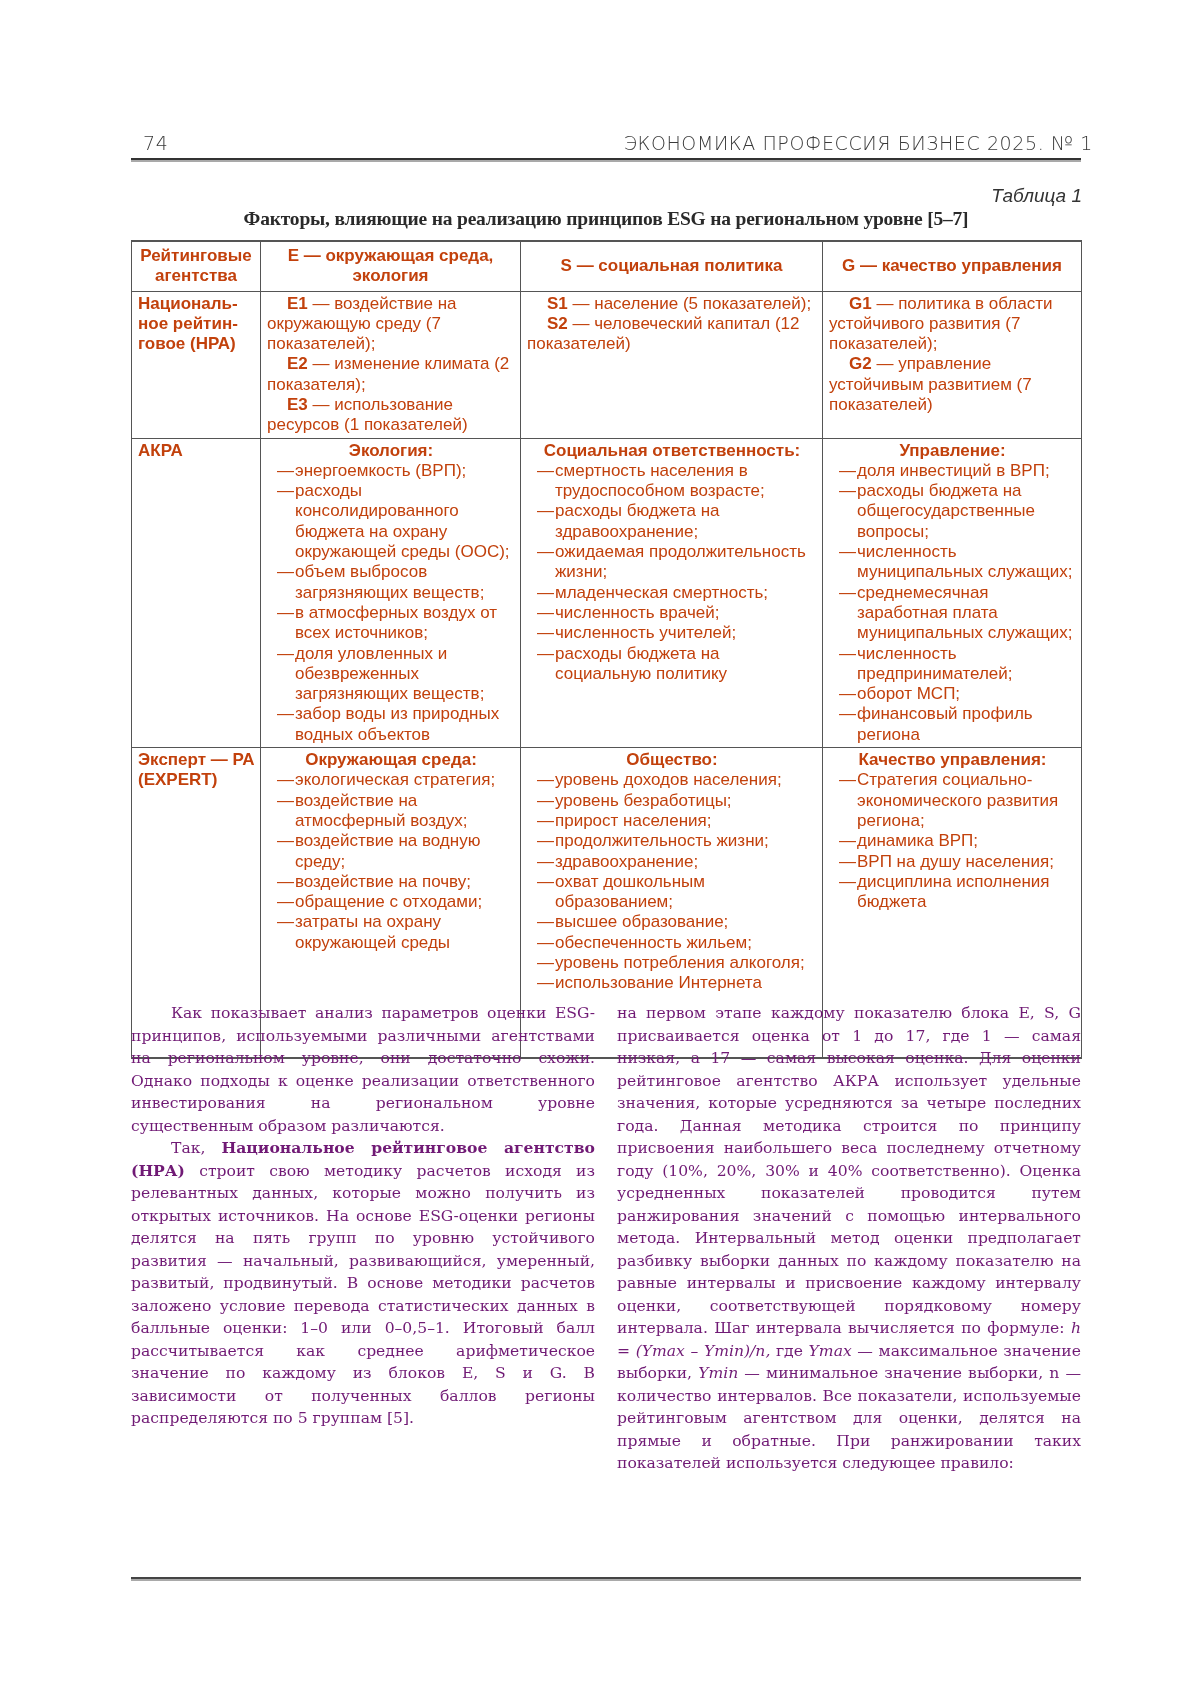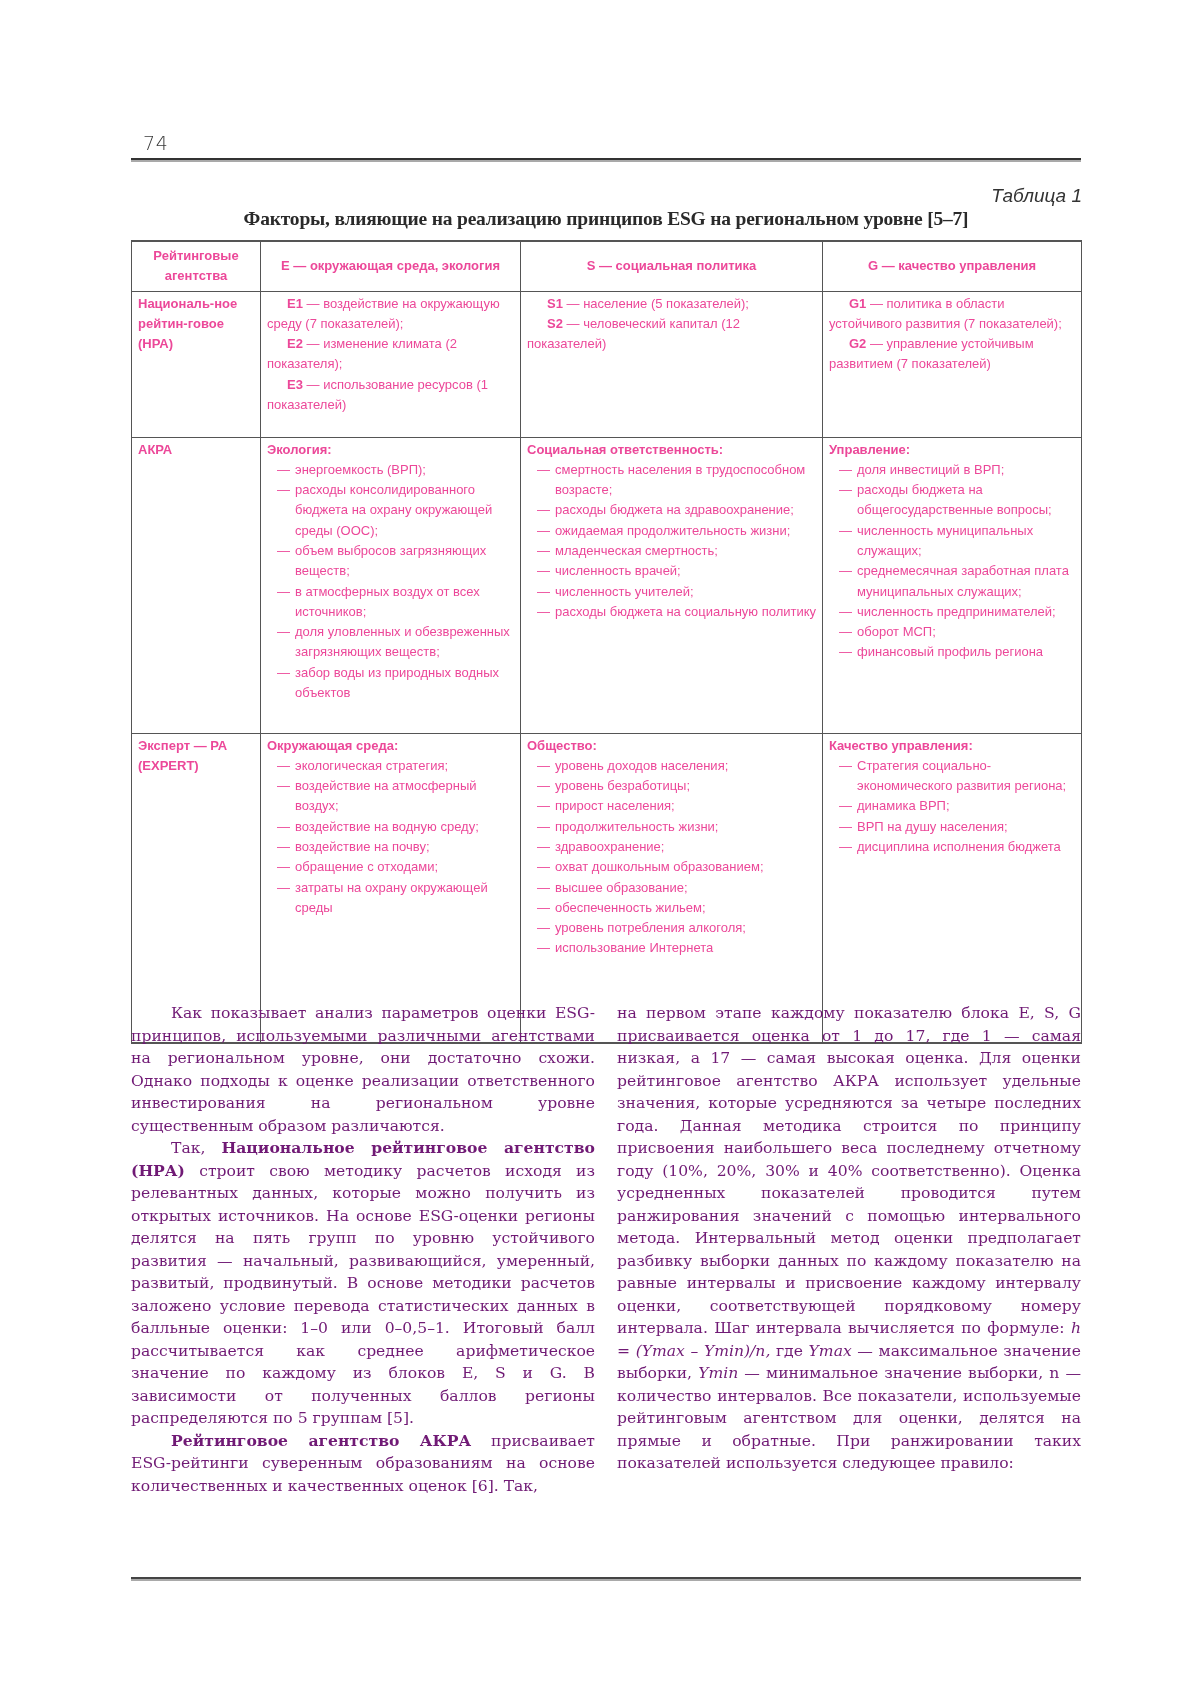--- a/index.html
+++ b/index.html
@@ -23,36 +23,36 @@
     }
     .table-title {
       position: absolute; left: 131px; top: 208px; width: 950px; text-align: center;
       font-family: "Liberation Serif", serif; font-weight: bold; font-size: 19.5px; color: #2a2a2a;
       letter-spacing: -0.2px;
     }
 
     table.esg {
       position: absolute; left: 131px; top: 240px; width: 950px;
       border-collapse: collapse; table-layout: fixed;
-      font-family: "Liberation Sans", sans-serif; font-size: 13px; line-height: 20.3px; color: #ec4899;
+      font-family: "Liberation Sans", sans-serif; font-size: 17px; line-height: 20.3px; color: #c2410c;
       border-top: 2px solid #555; border-bottom: 2px solid #555;
     }
     table.esg col.c0 { width: 129px; }
     table.esg col.c1 { width: 260px; }
     table.esg col.c2 { width: 302px; }
     table.esg col.c3 { width: 259px; }
     table.esg th, table.esg td {
       border: 1px solid #555; vertical-align: top; padding: 2px 5px 2px 6px; text-align: left;
     }
     table.esg th {
       font-weight: bold; text-align: center; vertical-align: middle; height: 50px; padding: 2px 4px;
     }
     table.esg td.agency { font-weight: bold; }
     .code { font-weight: bold; margin-left: 20px; }
-    .grp-title { font-weight: bold; display: block; }
+    .grp-title { font-weight: bold; display: block; text-align: center; }
     ul.dash { list-style: none; }
     ul.dash li { position: relative; padding-left: 28px; }
     ul.dash li::before {
       content: "—"; position: absolute; left: 10px; top: 0;
     }
 
     .columns {
       position: absolute; left: 131px; top: 1002px; width: 950px;
       display: flex; justify-content: space-between;
       font-family: "DejaVu Serif", serif; font-size: 15.6px; line-height: 22.5px; color: #701a75;
@@ -66,20 +66,21 @@
     .foot-rule {
       position: absolute; left: 131px; top: 1577px; width: 950px; height: 4px;
       border-top: 2px solid #444; border-bottom: 2px solid #a9a9a9;
     }
   </style>
 </head>
 <body>
 
 <div class="running-head">
   <span>74</span>
+  <span>ЭКОНОМИКА ПРОФЕССИЯ БИЗНЕС 2025. № 1</span>
 </div>
 <div class="head-rule"></div>
 
 <div class="table-label">Таблица 1</div>
 <div class="table-title">Факторы, влияющие на реализацию принципов ESG на региональном уровне [5–7]</div>
 
 <table class="esg">
   <colgroup>
       <col class="c0">
       <col class="c1">
@@ -189,20 +190,19 @@
         </ul>
       </td>
     </tr>
   </tbody>
 </table>
 
 <div class="columns">
   <div class="col">
     <p class="indent">Как показывает анализ параметров оценки ESG-принципов, используемыми различными агентствами на региональном уровне, они достаточно схожи. Однако подходы к оценке реализации ответственного инвестирования на региональном уровне существенным образом различаются.</p>
     <p class="indent"><span>Так, </span><b>Национальное рейтинговое агентство (НРА)</b><span> строит свою методику расчетов исходя из релевантных данных, которые можно получить из открытых источников. На основе ESG-оценки регионы делятся на пять групп по уровню устойчивого развития — начальный, развивающийся, умеренный, развитый, продвинутый. В основе методики расчетов заложено условие перевода статистических данных в балльные оценки: 1–0 или 0–0,5–1. Итоговый балл рассчитывается как среднее арифметическое значение по каждому из блоков E, S и G. В зависимости от полученных баллов регионы распределяются по 5 группам [5].</span></p>
-    <p class="indent"><b>Рейтинговое агентство АКРА</b><span> присваивает ESG-рейтинги суверенным образованиям на основе количественных и качественных оценок [6]. Так,</span></p>
   </div>
   <div class="col">
     <p><span>на первом этапе каждому показателю блока E, S, G присваивается оценка от 1 до 17, где 1 — самая низкая, а 17 — самая высокая оценка. Для оценки рейтинговое агентство АКРА использует удельные значения, которые усредняются за четыре последних года. Данная методика строится по принципу присвоения наибольшего веса последнему отчетному году (10%, 20%, 30% и 40% соответственно). Оценка усредненных показателей проводится путем ранжирования значений с помощью интервального метода. Интервальный метод оценки предполагает разбивку выборки данных по каждому показателю на равные интервалы и присвоение каждому интервалу оценки, соответствующей порядковому номеру интервала. Шаг интервала вычисляется по формуле: </span><i>h = (Ymax – Ymin)/n,</i><span> где </span><i>Ymax</i><span> — максимальное значение выборки, </span><i>Ymin</i><span> — минимальное значение выборки, n — количество интервалов. Все показатели, используемые рейтинговым агентством для оценки, делятся на прямые и обратные. При ранжировании таких показателей используется следующее правило:</span></p>
   </div>
 </div>
 
 <div class="foot-rule"></div>
 
 </body></html>

